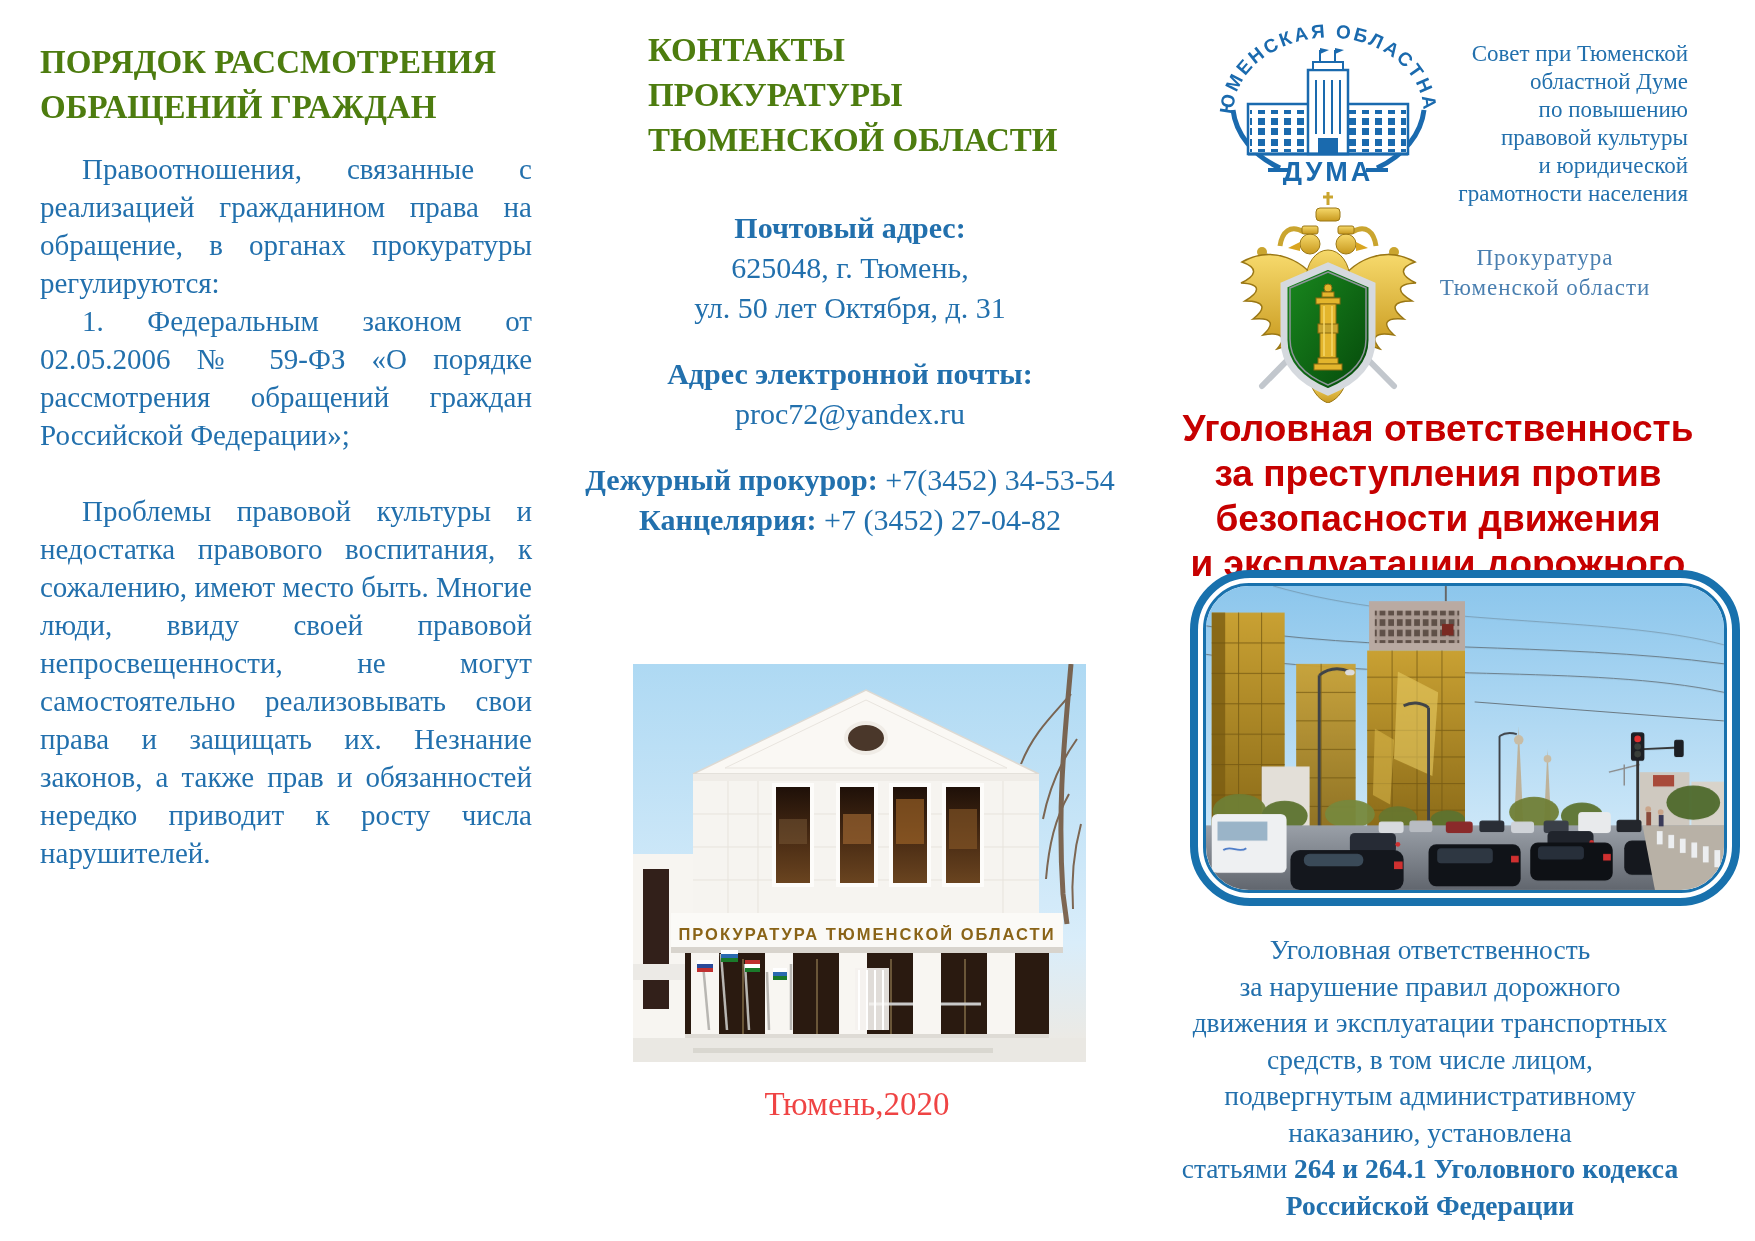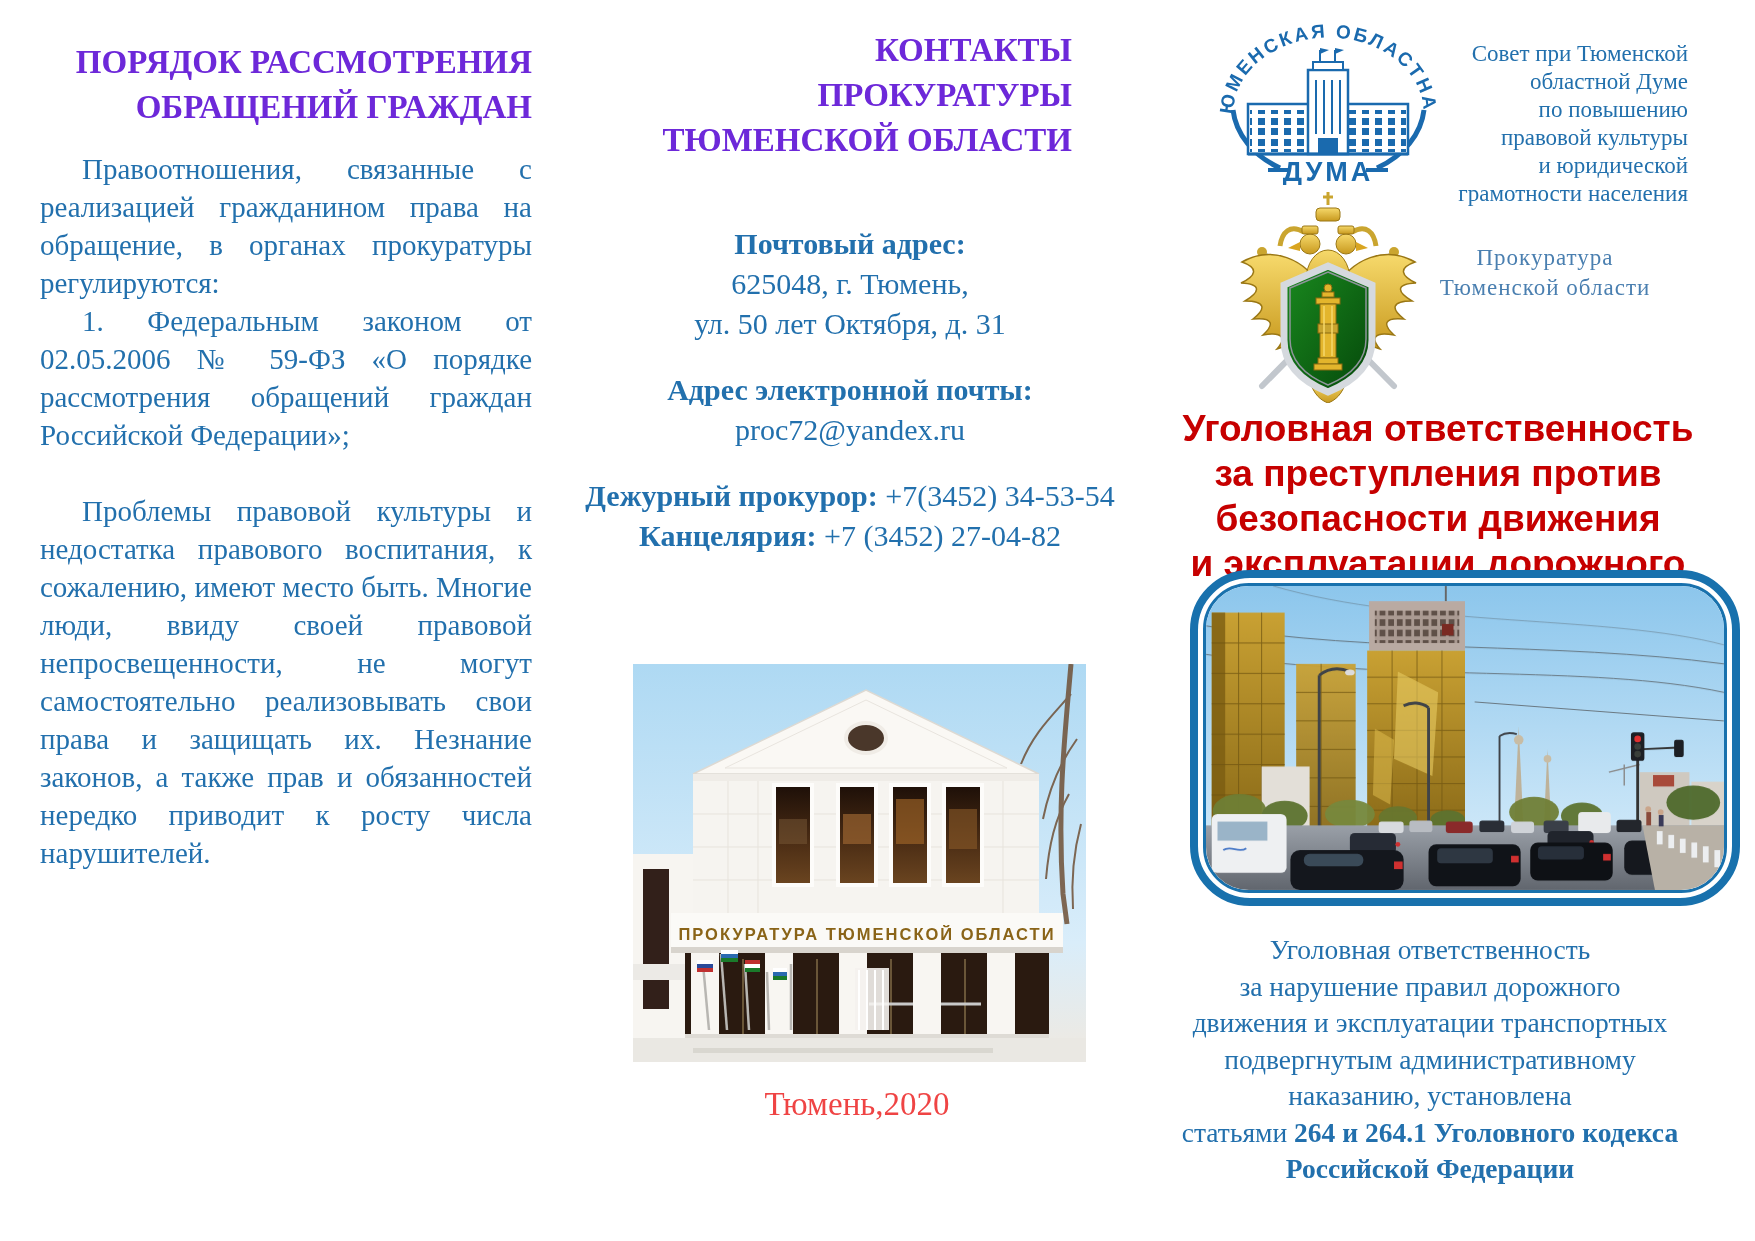--- a/index.html
+++ b/index.html
@@ -1,30 +1,30 @@
 <!DOCTYPE html>
 <html><head>
 <meta charset="utf-8">
 <style>
   html,body{margin:0;padding:0;background:#ffffff;}
   body{width:1755px;height:1241px;position:relative;overflow:hidden;
        font-family:"Liberation Serif","DejaVu Serif",serif;-webkit-font-smoothing:antialiased;}
   .abs{position:absolute;}
   .b{font-weight:bold;}
-  .red-serif{color:#6d28d9;font-weight:bold;text-align:right;font-size:33px;line-height:45px;}
+  .red-serif{color:#4d7c0f;font-weight:bold;text-align:left;font-size:33px;line-height:45px;}
   
   .col-left-title{left:40px;top:40px;width:492px;}
   .col-left-body{left:40px;top:150px;width:492px;font-size:29px;line-height:38px;
                  text-align:justify;color:#2270ad;}
   .para{margin:0;text-indent:42px;}
   .para.gap-top{margin-top:38px;}
   
   .mid-title{left:648px;top:28px;width:424px;}
   .mid-contacts{left:558px;top:208px;width:584px;text-align:center;color:#2270ad;
-                font-size:30px;margin-top:16px;}
+                font-size:30px;}
   .c-line{line-height:40px;}
   .c-gap{margin-top:26px;}
   .building-photo{left:633px;top:664px;width:453px;height:398px;}
   .mid-footer{left:597px;top:1086px;width:520px;text-align:center;color:#ef4444;
               font-weight:normal;font-size:33px;}
   
   .duma-logo{left:1216px;top:10px;width:225px;height:175px;}
   .council-text{left:1398px;top:40px;width:290px;text-align:right;color:#2270ad;
                 font-size:23px;line-height:28px;}
   .eagle-emblem{left:1226px;top:188px;width:205px;height:215px;}
@@ -475,19 +475,20 @@
       <rect x="472" y="241" width="5" height="12" fill="#3a3a58"></rect>
         <circle cx="474" cy="238" r="3" fill="#caa58a"></circle>
     </svg>
   </div>
 </div>
 
 <div class="abs right-body">
   <div>Уголовная ответственность</div>
   <div>за нарушение правил дорожного</div>
   <div>движения и эксплуатации транспортных</div>
+  <div>средств, в том числе лицом,</div>
   <div>подвергнутым административному</div>
   <div>наказанию, установлена</div>
   <div>
     <span>статьями </span><span class="b">264 и 264.1 Уголовного кодекса</span>
   </div>
   <div class="b">Российской Федерации</div>
 </div>
 
 </body></html>

